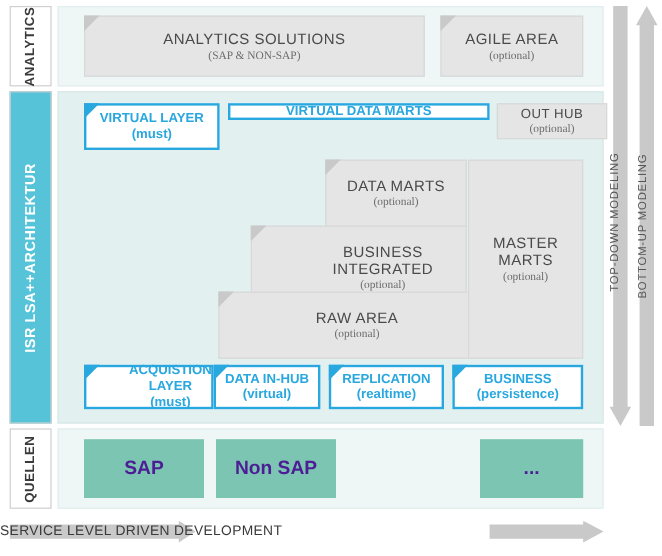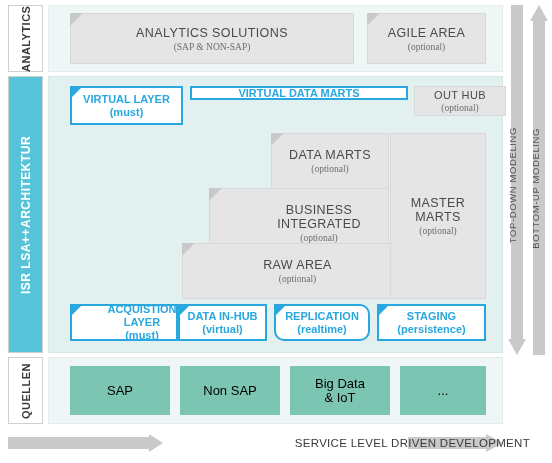--- a/index.html
+++ b/index.html
@@ -129,35 +129,36 @@
   .c-virtual-marts { left: 190px; top: 86px; width: 218px; height: 14px; }
   .c-outhub { left: 414px; top: 86px; width: 92px; height: 30px; }
 
   .c-data-marts { left: 271px; top: 133px; width: 118px; height: 56px; }
   .c-business-integrated { left: 209px; top: 188px; width: 180px; height: 69px; padding-left: 40px; }
   .c-raw-area { left: 158px; top: 243px; width: 231px; height: 56px; margin-left: 24px; }
   .c-master-data { left: 390px; top: 133px; width: 96px; height: 166px; }
 
   .c-acquisition { left: 70px; top: 304px; width: 108px; height: 37px; padding-left: 36px; }
   .c-datainhub { left: 178px; top: 304px; width: 89px; height: 37px; }
-  .c-replication { left: 274px; top: 304px; width: 96px; height: 37px; border-radius: 10px; }
+  .c-replication { left: 274px; top: 304px; width: 96px; height: 37px; }
   .c-staging { left: 377px; top: 304px; width: 109px; height: 37px; }
 
   
   .greenbox {
     background: #7cc5b2;
     border: none;
     display: flex;
     flex-direction: column;
     align-items: center;
     justify-content: center;
     text-align: center;
-    color: #000000;
-    font-size: 13px;
+    color: #4c1d95;
+    font-size: 16px;
     line-height: 14px;
+    font-weight: bold;
   }
   .g1 { left: 70px; top: 366px; width: 100px; height: 49px; }
   .g2 { left: 180px; top: 366px; width: 100px; height: 49px; }
   .g3 { left: 290px; top: 366px; width: 100px; height: 49px; }
   .g4 { left: 400px; top: 366px; width: 86px; height: 49px; }
 
   
   .arrow-col { left: 508px; top: 5px; width: 40px; height: 350px; }
   .vlabel-right {
     writing-mode: vertical-rl;
@@ -167,24 +168,23 @@
     color: #555555;
     text-align: center;
     white-space: nowrap;
   }
 
   
   .bottom-arrow { left: 8px; top: 430px; width: 495px; height: 26px; }
   .bottom-label {
     position: absolute;
     left: 0; top: 430px; width: 512px; height: 26px;
-    display: flex; align-items: center; justify-content: flex-end;
+    display: flex; align-items: center; justify-content: flex-start;
     font-size: 11.5px; letter-spacing: 0.3px;
     color: #3a3a3a;
-    padding-left: 18px;
   }
   svg { display: block; }
 </style>
 </head>
 <body>
 
 <div id="root">
 
   <div class="abs band-analytics">
     <div class="vlabel">ANALYTICS</div>
@@ -257,35 +257,31 @@
   </div>
   <div class="abs bluecard fold-blue c-datainhub">
     <div class="t1">DATA IN-HUB</div>
     <div class="t2">(virtual)</div>
   </div>
   <div class="abs bluecard fold-blue c-replication">
     <div class="t1">REPLICATION</div>
     <div class="t2">(realtime)</div>
   </div>
   <div class="abs bluecard fold-blue c-staging">
-    <div class="t1">STAGING</div>
+    <div class="t1">BUSINESS</div>
     <div class="t2">(persistence)</div>
   </div>
 
   <div class="abs panel-quellen"></div>
 
   <div class="abs greenbox g1">
     <div>SAP</div>
   </div>
   <div class="abs greenbox g2">
     <div>Non SAP</div>
-  </div>
-  <div class="abs greenbox g3">
-    <div>Big Data</div>
-    <div>&amp; IoT</div>
   </div>
   <div class="abs greenbox g4">
     <div>...</div>
   </div>
 
   <div class="abs arrow-col">
 
     <svg width="18" height="350" style="position:absolute;left:0;top:0;">
       <polygon points="3,0 15,0 15,334 18,334 9,350 0,334 3,334" fill="#c9c9c9"></polygon>
     </svg>

